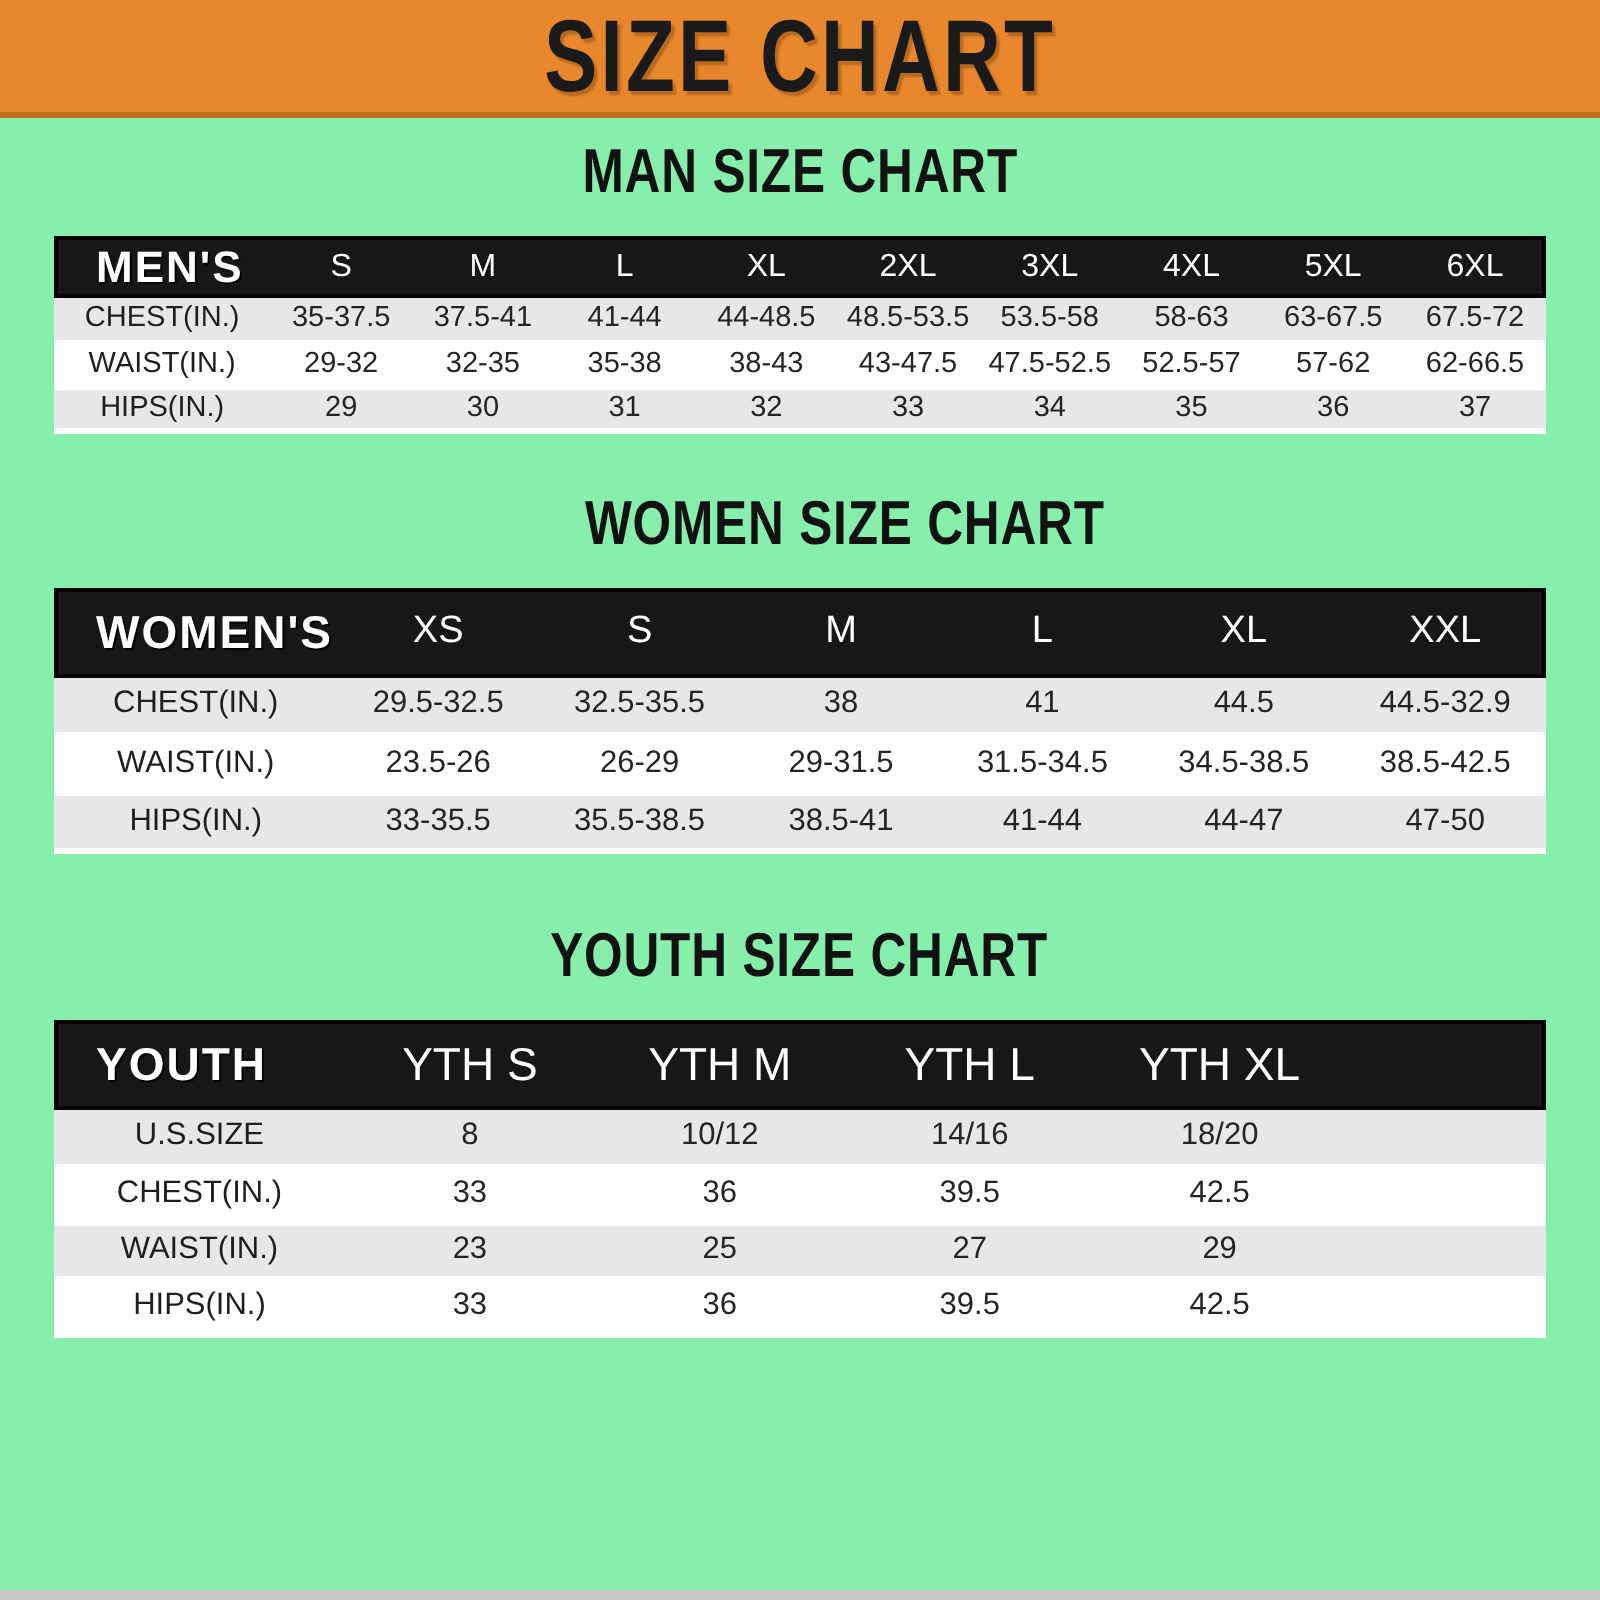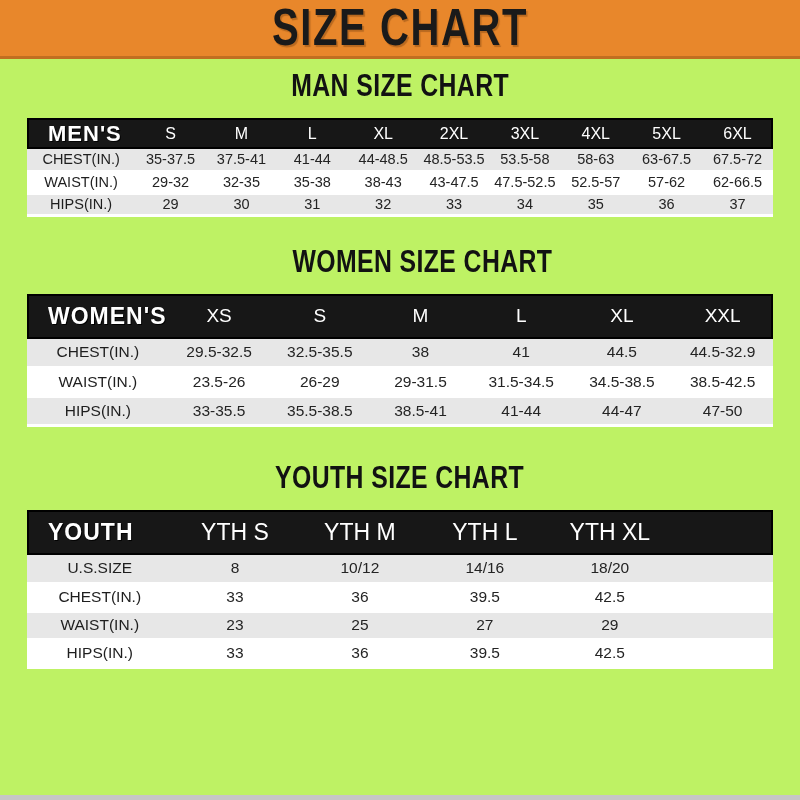--- a/index.html
+++ b/index.html
@@ -4,21 +4,21 @@
 <style>
   * { box-sizing: border-box; }
   html, body { margin: 0; padding: 0; }
   body {
     font-family: "Liberation Sans", sans-serif;
     background: #ffffff;
   }
   .page {
     width: 800px;
     height: 800px;
-    background: #bef264;
+    background: #86efac;
     position: relative;
     overflow: hidden;
   }
 
   
   .banner {
     height: 59px;
     background: #E8872B;
     border-bottom: 3px solid #C06F20;
     display: flex;

